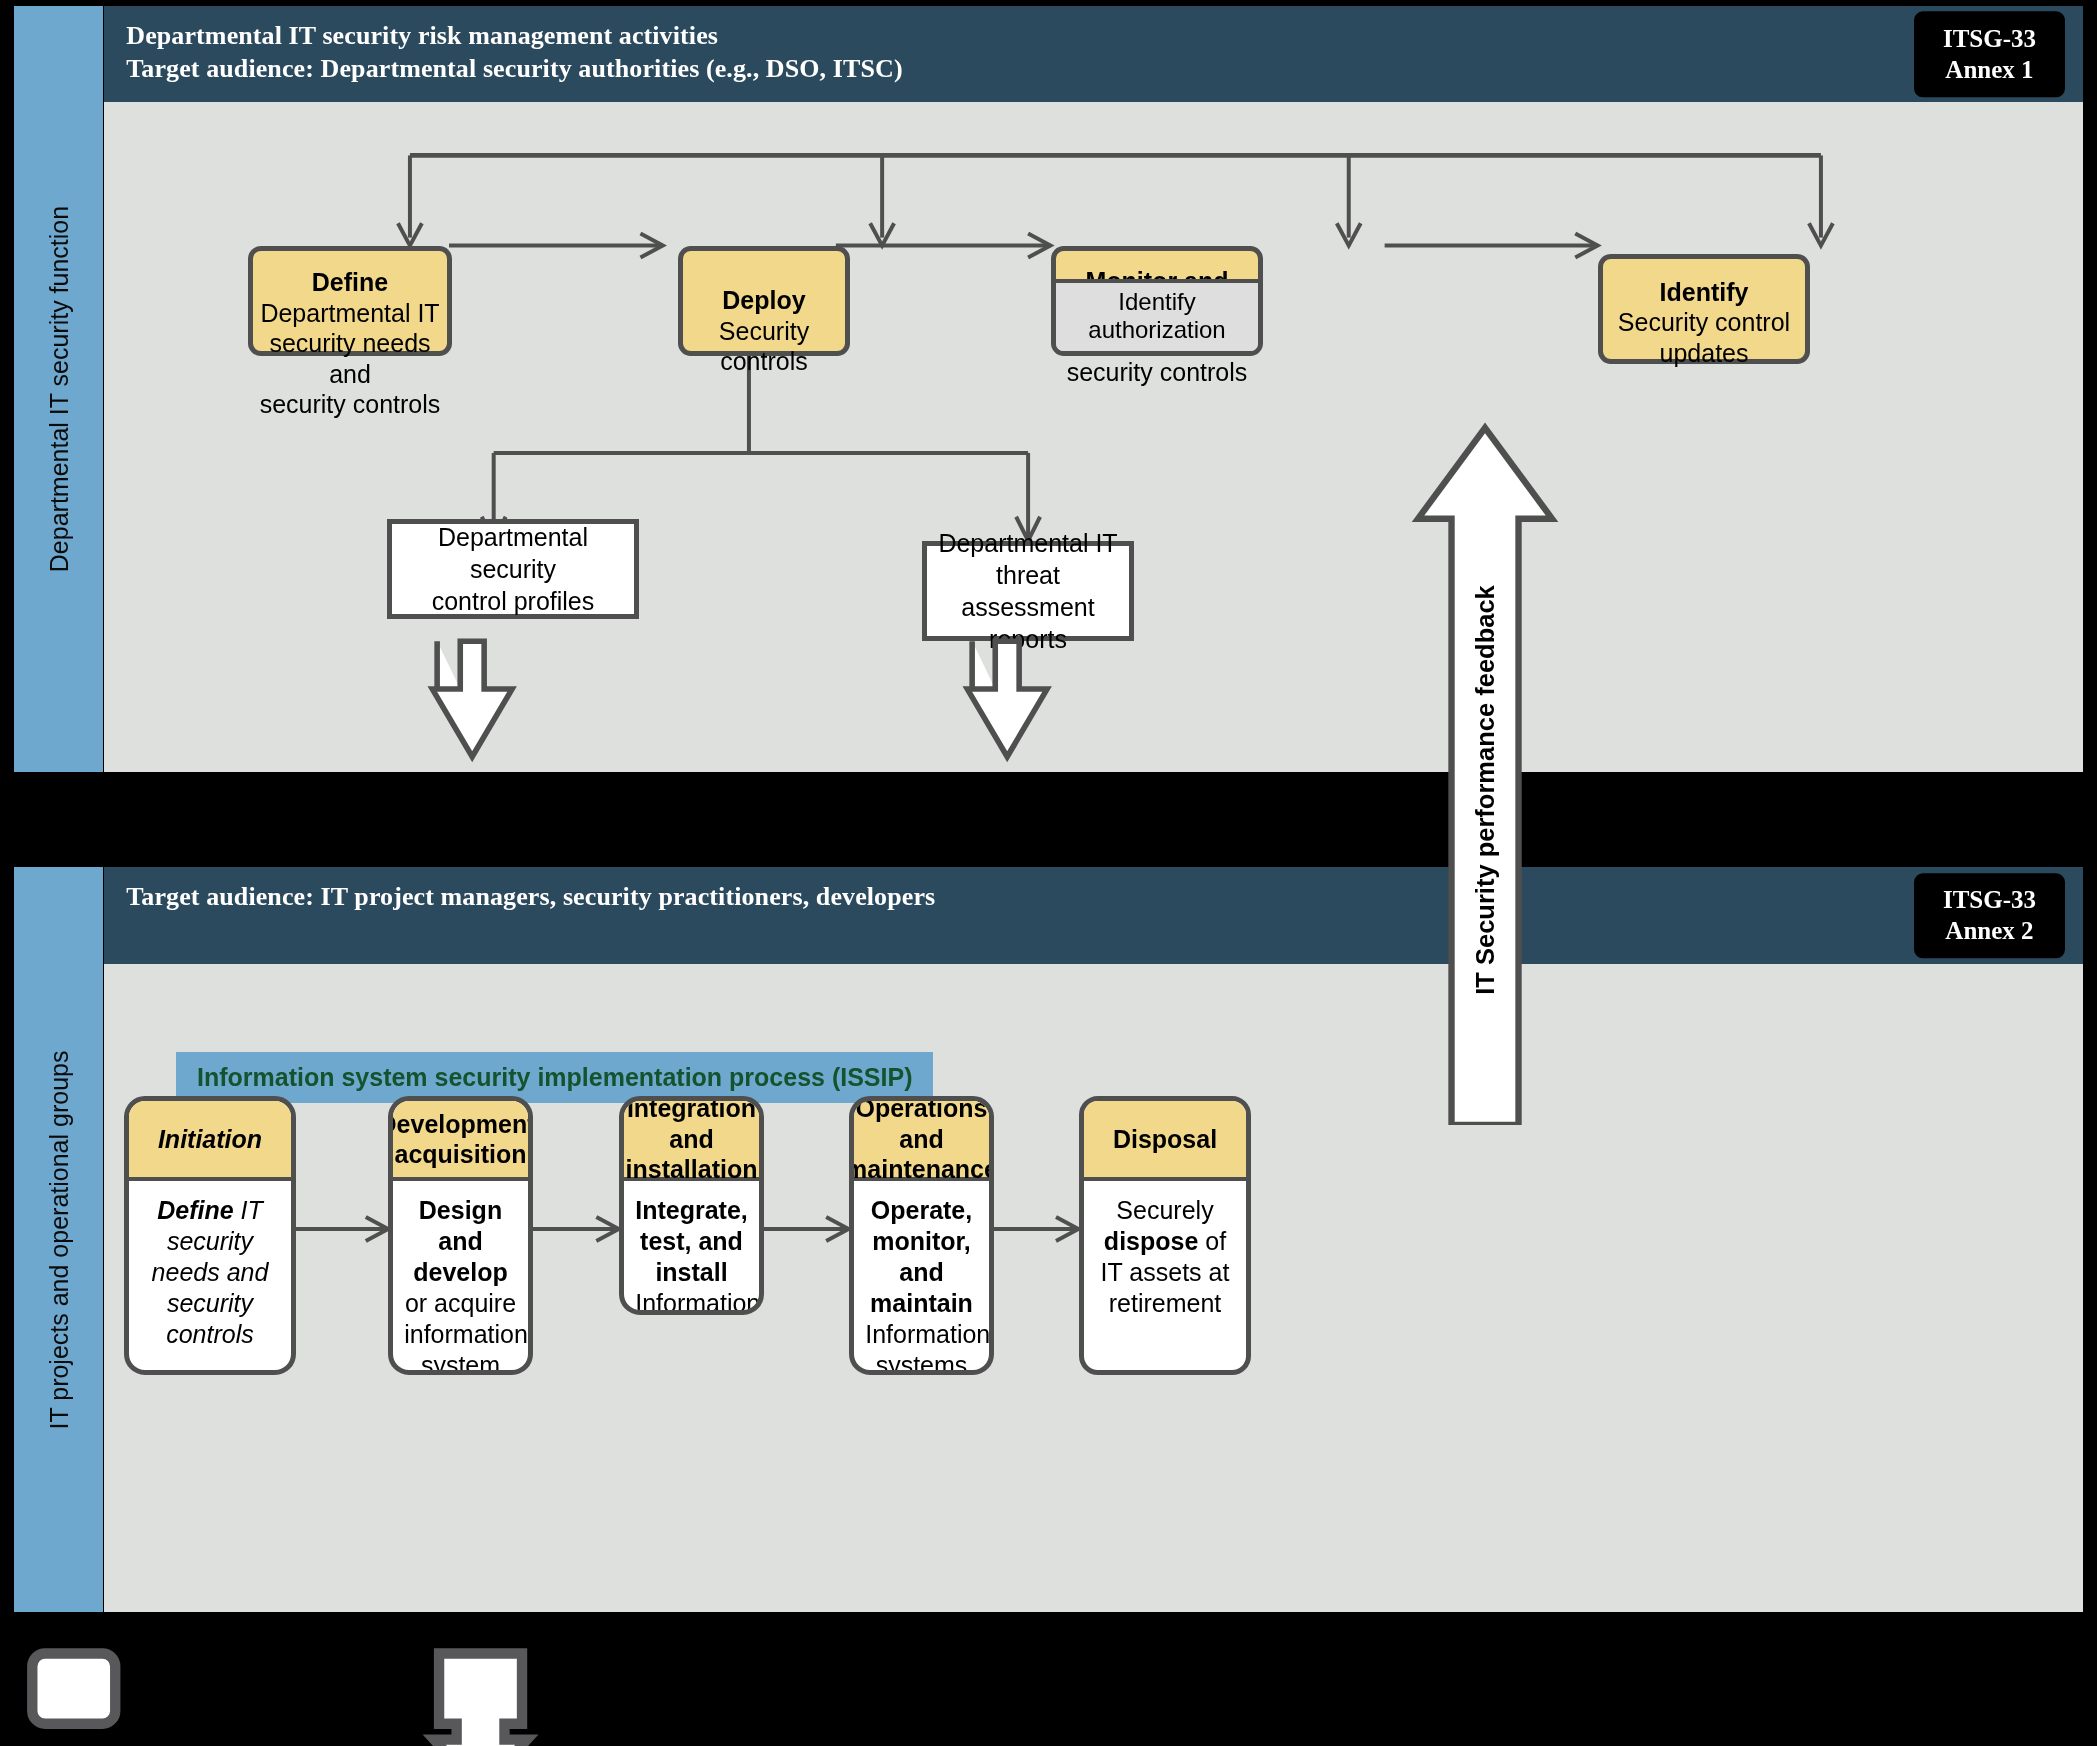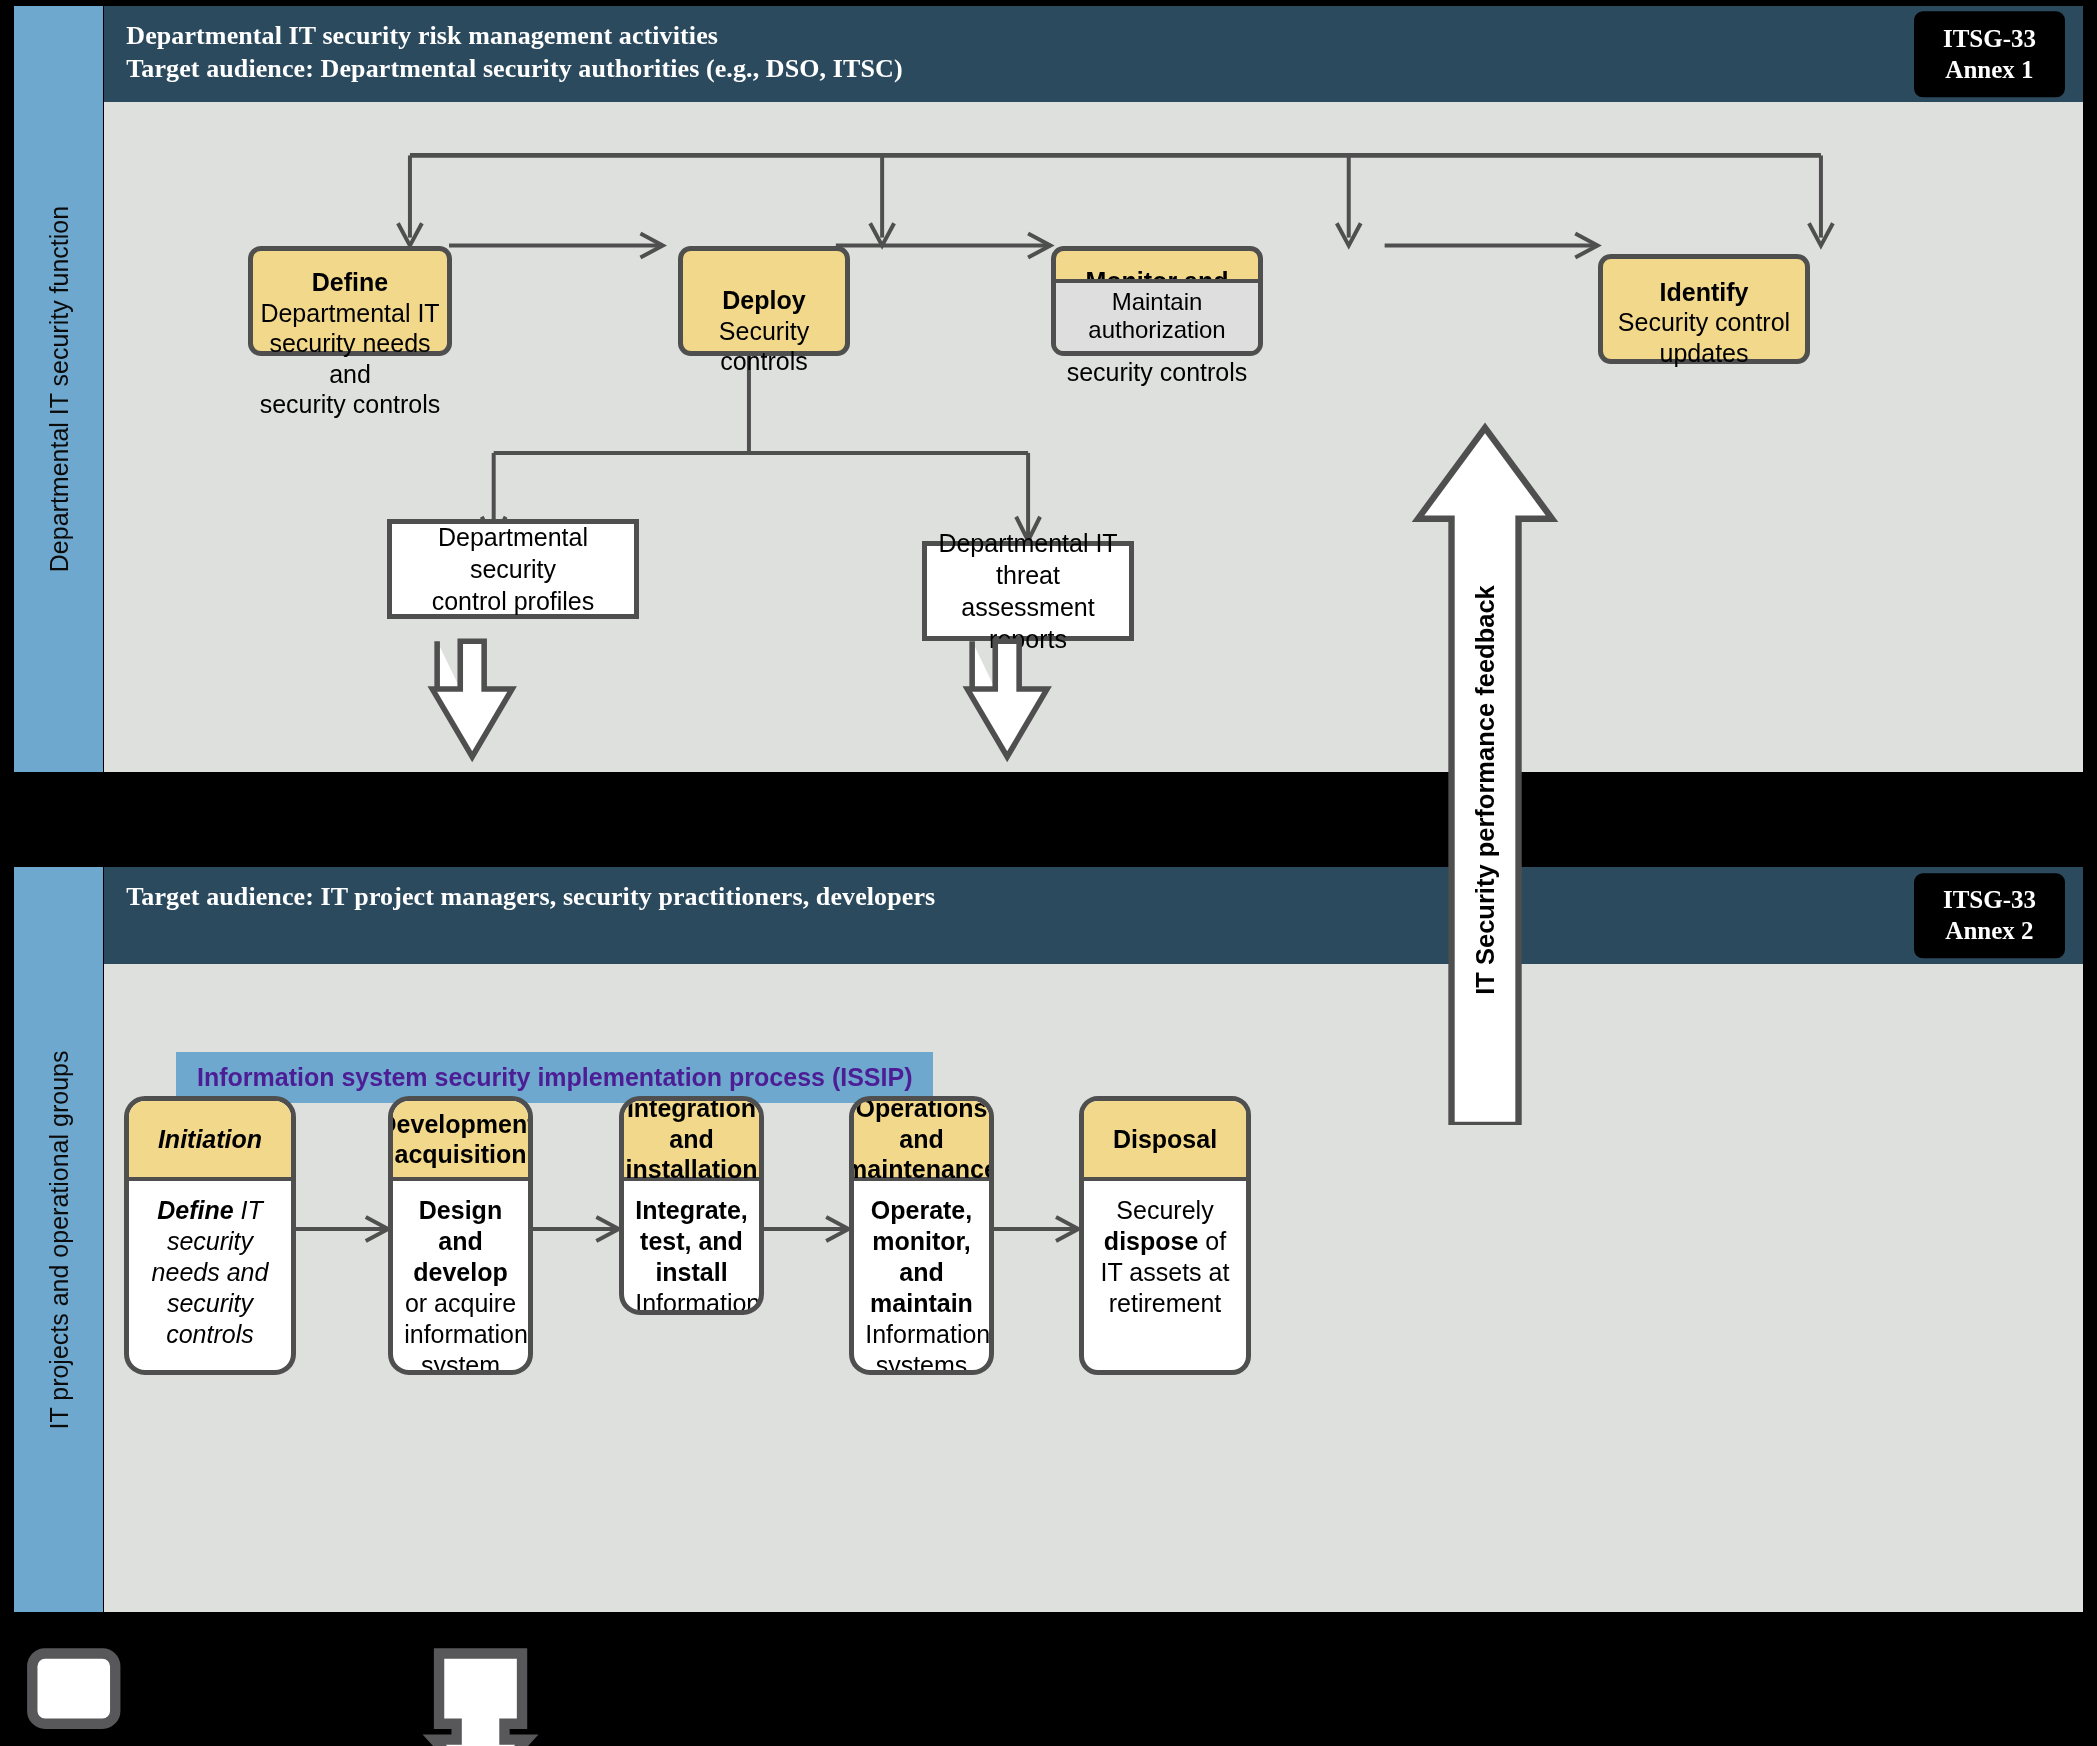--- a/index.html
+++ b/index.html
@@ -43,21 +43,21 @@
 
   
   .card{position:absolute;box-sizing:border-box;border:5.6px solid #4F4F4F;
         background:#fff;border-radius:21px;overflow:hidden;text-align:center;}
   .card .hd{background:#F2D88A;border-bottom:4.8px solid #4F4F4F;
         font-weight:bold;font-size:25px;line-height:1.22;
         display:flex;align-items:center;justify-content:center;}
   .card .bd{padding:14.4px 11.2px 0;font-size:25px;line-height:1.24;color:#000;}
   .card .bd b{font-weight:bold;}
 
-  .issip-tag{position:absolute;background:#6FA8CE;color:#4c1d95;
+  .issip-tag{position:absolute;background:#6FA8CE;color:#14532d;
       font-weight:bold;font-size:25px;padding:11.2px 21px;}
 
   .vfeed-label{position:absolute;white-space:nowrap;font-weight:bold;
       font-size:25.5px;color:#000;transform-origin:center;
       transform:translate(-50%,-50%) rotate(-90deg);}
 
   svg{position:absolute;left:0;top:0;pointer-events:none;}
 </style>
 </head>
 <body>
@@ -123,21 +123,21 @@
 
     <div class="box" style="left:574px;top:144px;width:172px;height:110px;padding-top:34px;">
       <div class="t">Deploy</div>
       <div class="s" style="white-space:pre-line">Security controls</div>
     </div>
 
     <div class="box" style="left:947px;top:144px;width:212px;height:110px;padding-top:14.4px;">
       <div class="t">Monitor and assess</div>
       <div class="s" style="white-space:pre-line">Performance of
 security controls</div>
-      <div class="subbar">Maintain authorization</div>
+      <div class="subbar">Identify authorization</div>
     </div>
 
     <div class="box" style="left:1494px;top:144px;width:212px;height:110px;padding-top:17.6px;margin-top:8px;">
       <div class="t">Identify</div>
       <div class="s" style="white-space:pre-line">Security control
 updates</div>
     </div>
 
     <div>
       <div class="doc" style="left:283px;top:417px;width:252px;height:100px;white-space:pre-line;">Departmental security

